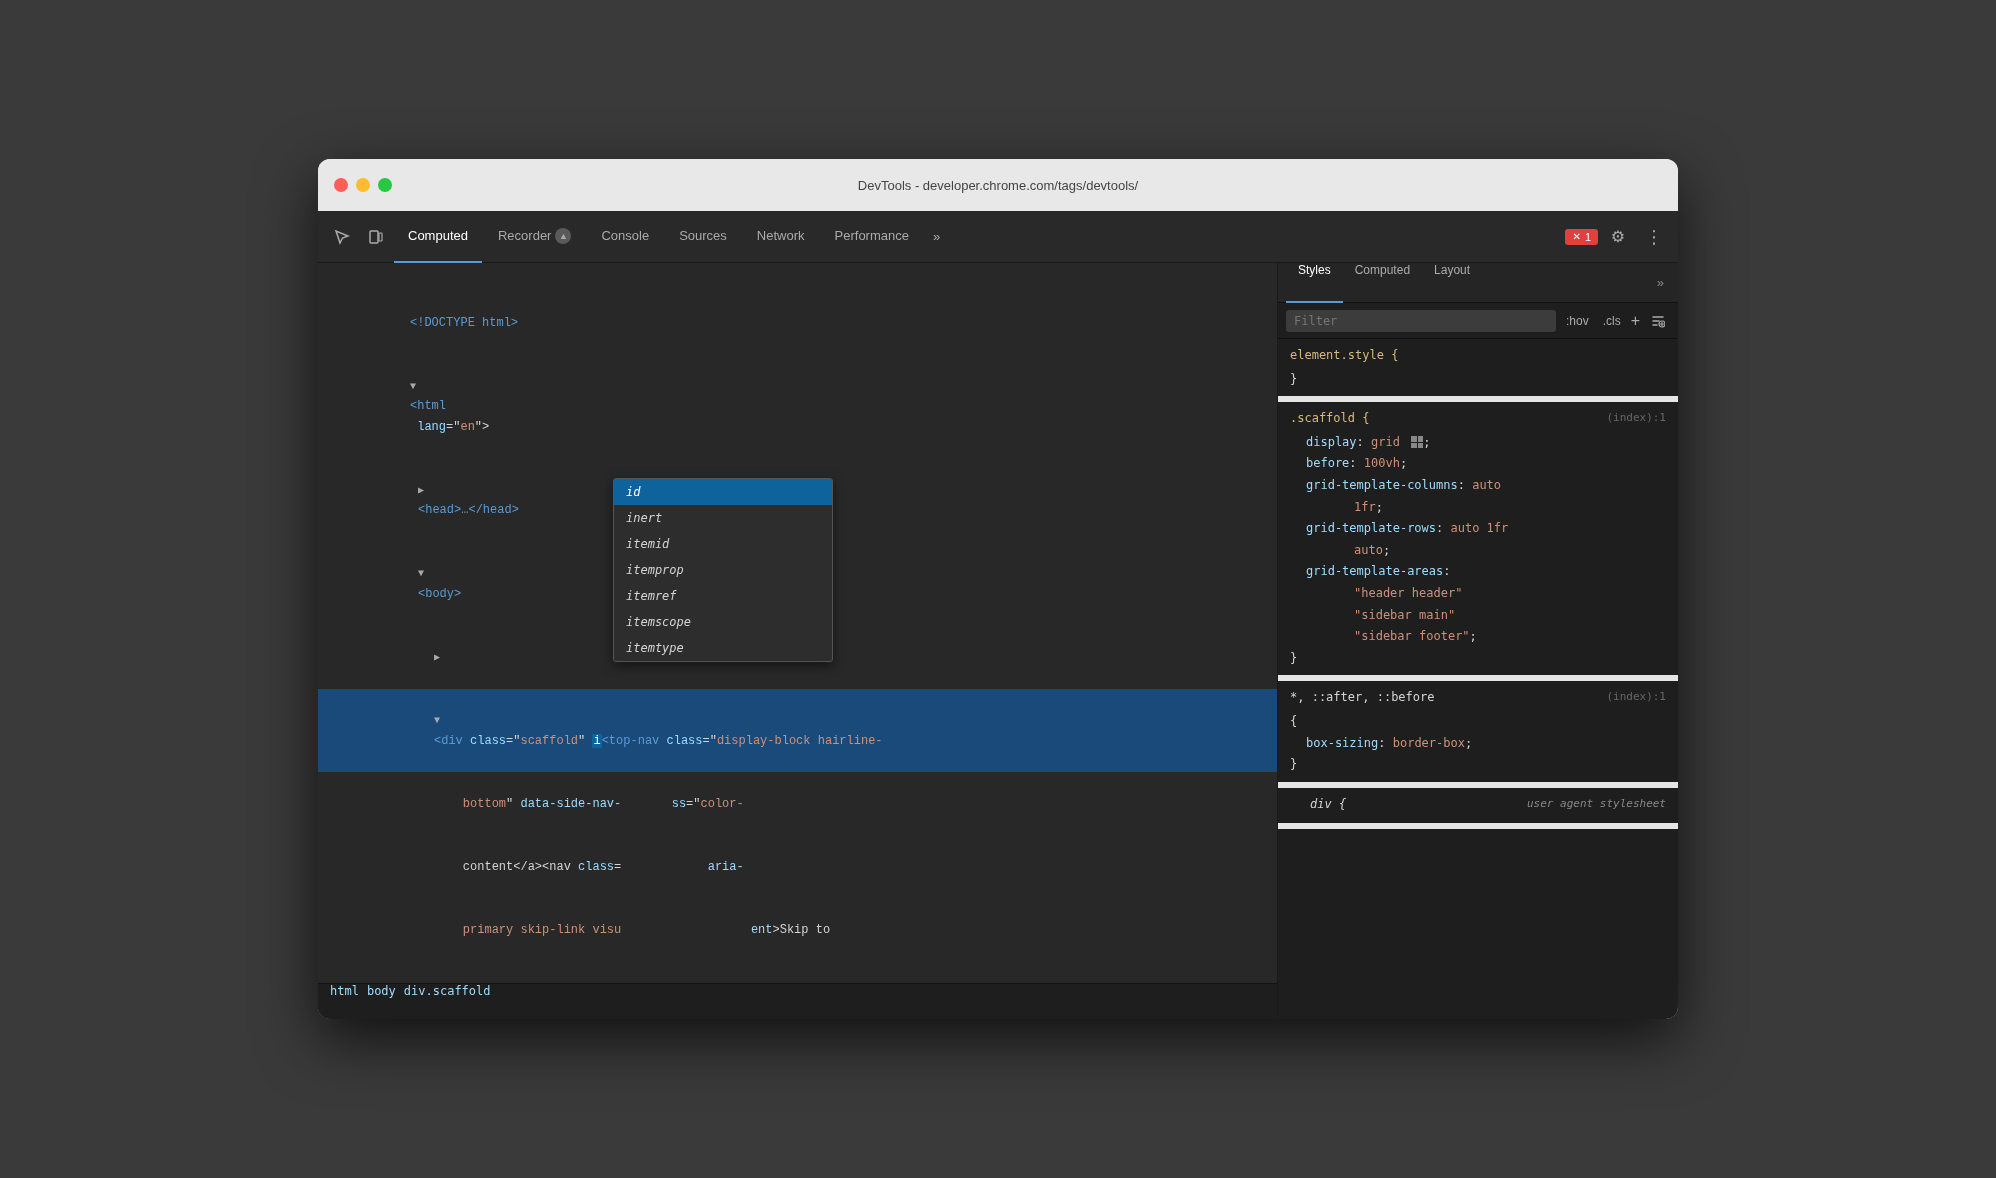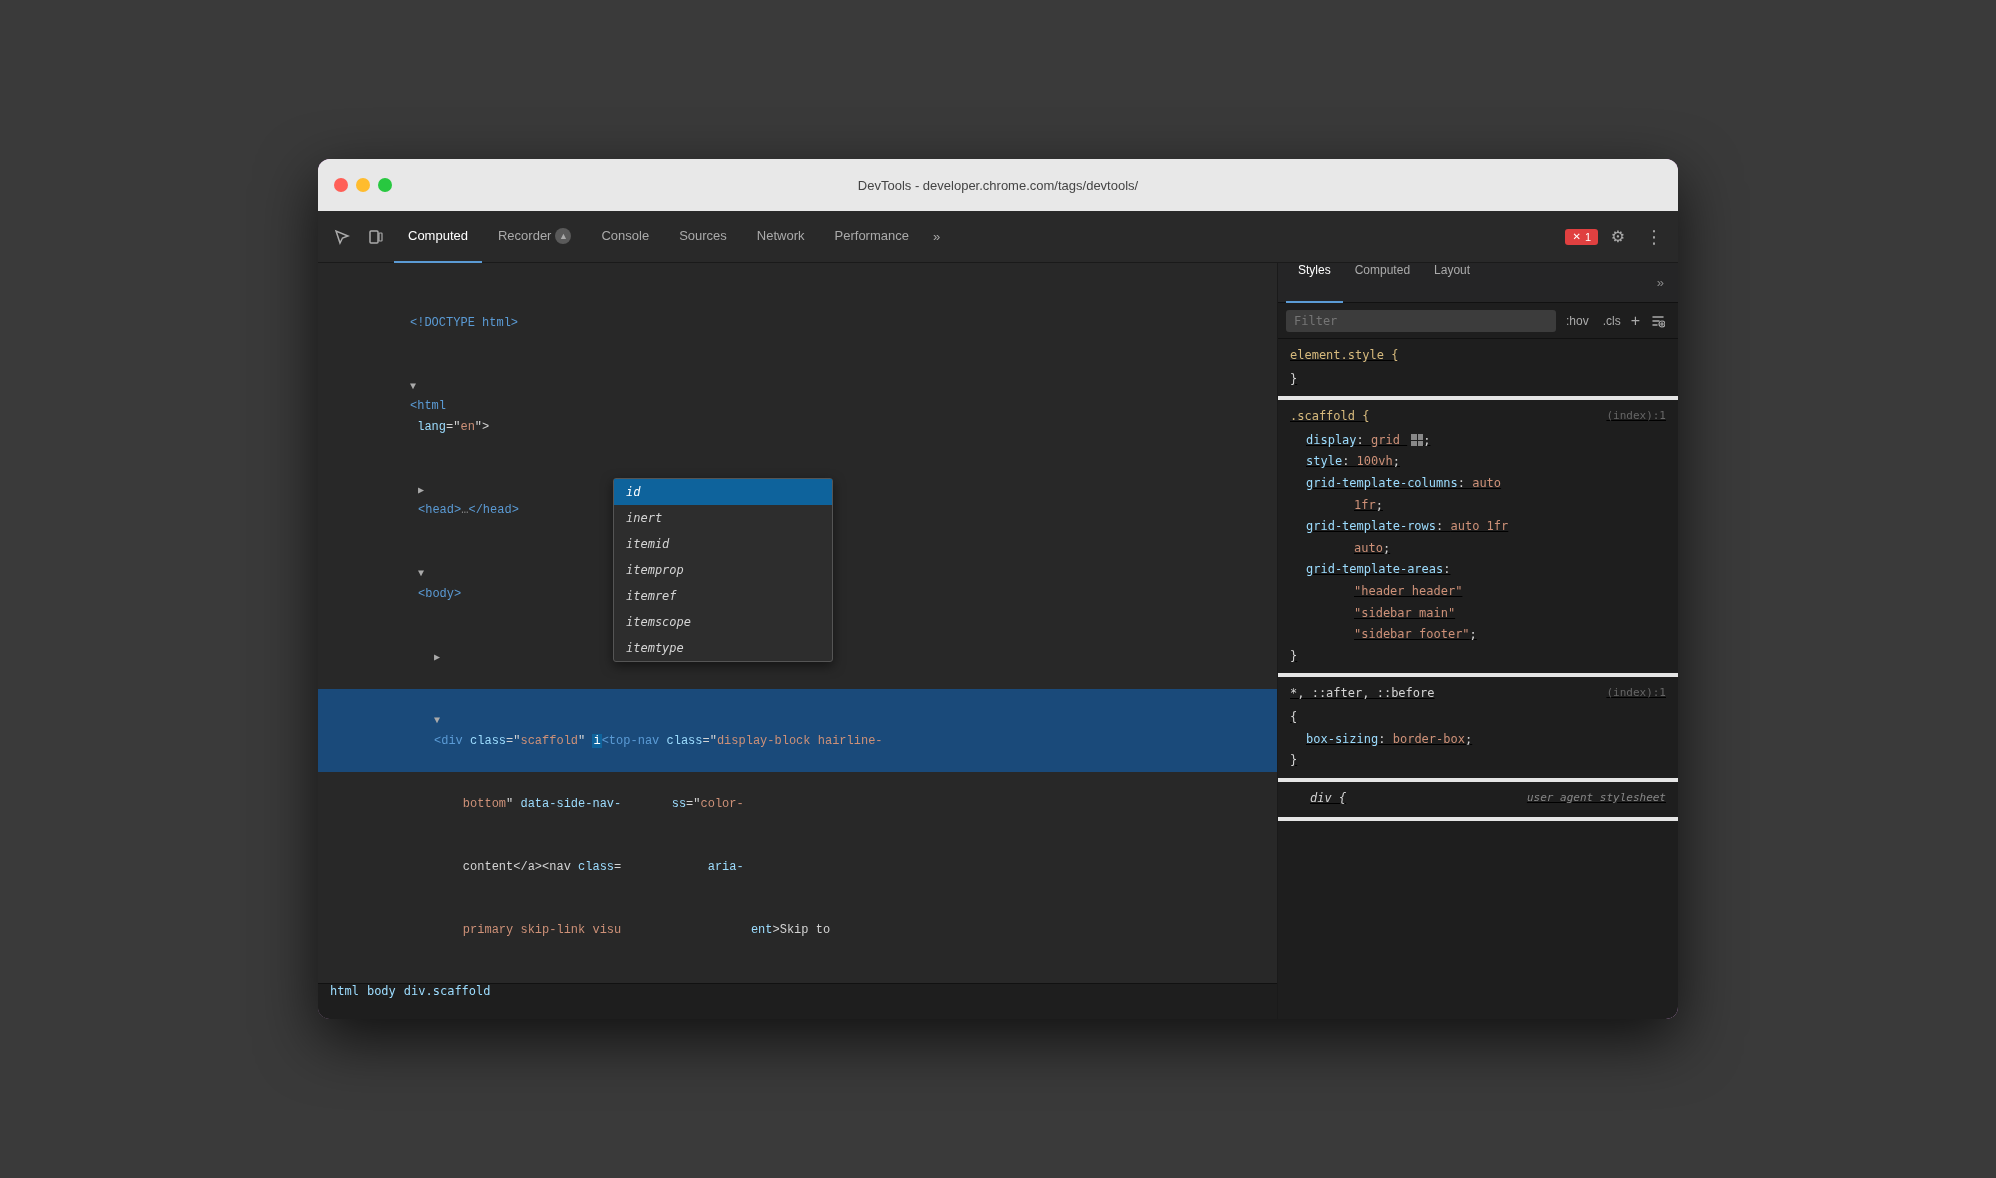--- a/index.html
+++ b/index.html
@@ -321,22 +321,21 @@
     .styles-content {
       flex: 1;
       overflow-y: auto;
       font-family: 'Menlo', 'Monaco', monospace;
       font-size: 12px;
       line-height: 1.8;
     }
 
     .style-rule-block {
       padding: 6px 12px;
-      border-bottom: 4px solid #e5e5e5;
-      text-decoration: underline;
+      border-bottom: 6px solid #e5e5e5;
     }
 
     .style-rule-selector {
       color: #d7ba7d;
       margin-bottom: 2px;
       display: flex;
       justify-content: space-between;
       align-items: flex-start;
     }
 
@@ -563,21 +562,21 @@
             <span class="style-prop-name">display</span><span class="style-prop-colon">: </span><span class="style-prop-value">grid</span>
             <span style="display:inline-grid;grid-template-columns:1fr 1fr;gap:1px;width:12px;height:12px;margin-left:4px;vertical-align:middle;">
               <span style="background:#888;display:block;"></span>
               <span style="background:#888;display:block;"></span>
               <span style="background:#888;display:block;"></span>
               <span style="background:#888;display:block;"></span>
             </span><span class="style-prop-semi">;</span>
           </div>
 
           <div class="style-prop-line">
-            <span class="style-prop-name">style</span><span class="style-prop-colon">: </span><span class="style-prop-value">100vh</span><span class="style-prop-semi">;</span>
+            <span class="style-prop-name">before</span><span class="style-prop-colon">: </span><span class="style-prop-value">100vh</span><span class="style-prop-semi">;</span>
           </div>
 
           <div class="style-prop-line">
             <span class="style-prop-name">grid-template-columns</span><span class="style-prop-colon">: </span><span class="style-prop-value">auto</span><br>
             <span style="padding-left:48px;color:#ce9178">1fr</span><span class="style-prop-semi">;</span>
           </div>
 
           <div class="style-prop-line">
             <span class="style-prop-name">grid-template-rows</span><span class="style-prop-colon">: </span><span class="style-prop-value">auto 1fr</span><br>
             <span style="padding-left:48px;color:#ce9178">auto</span><span class="style-prop-semi">;</span>

